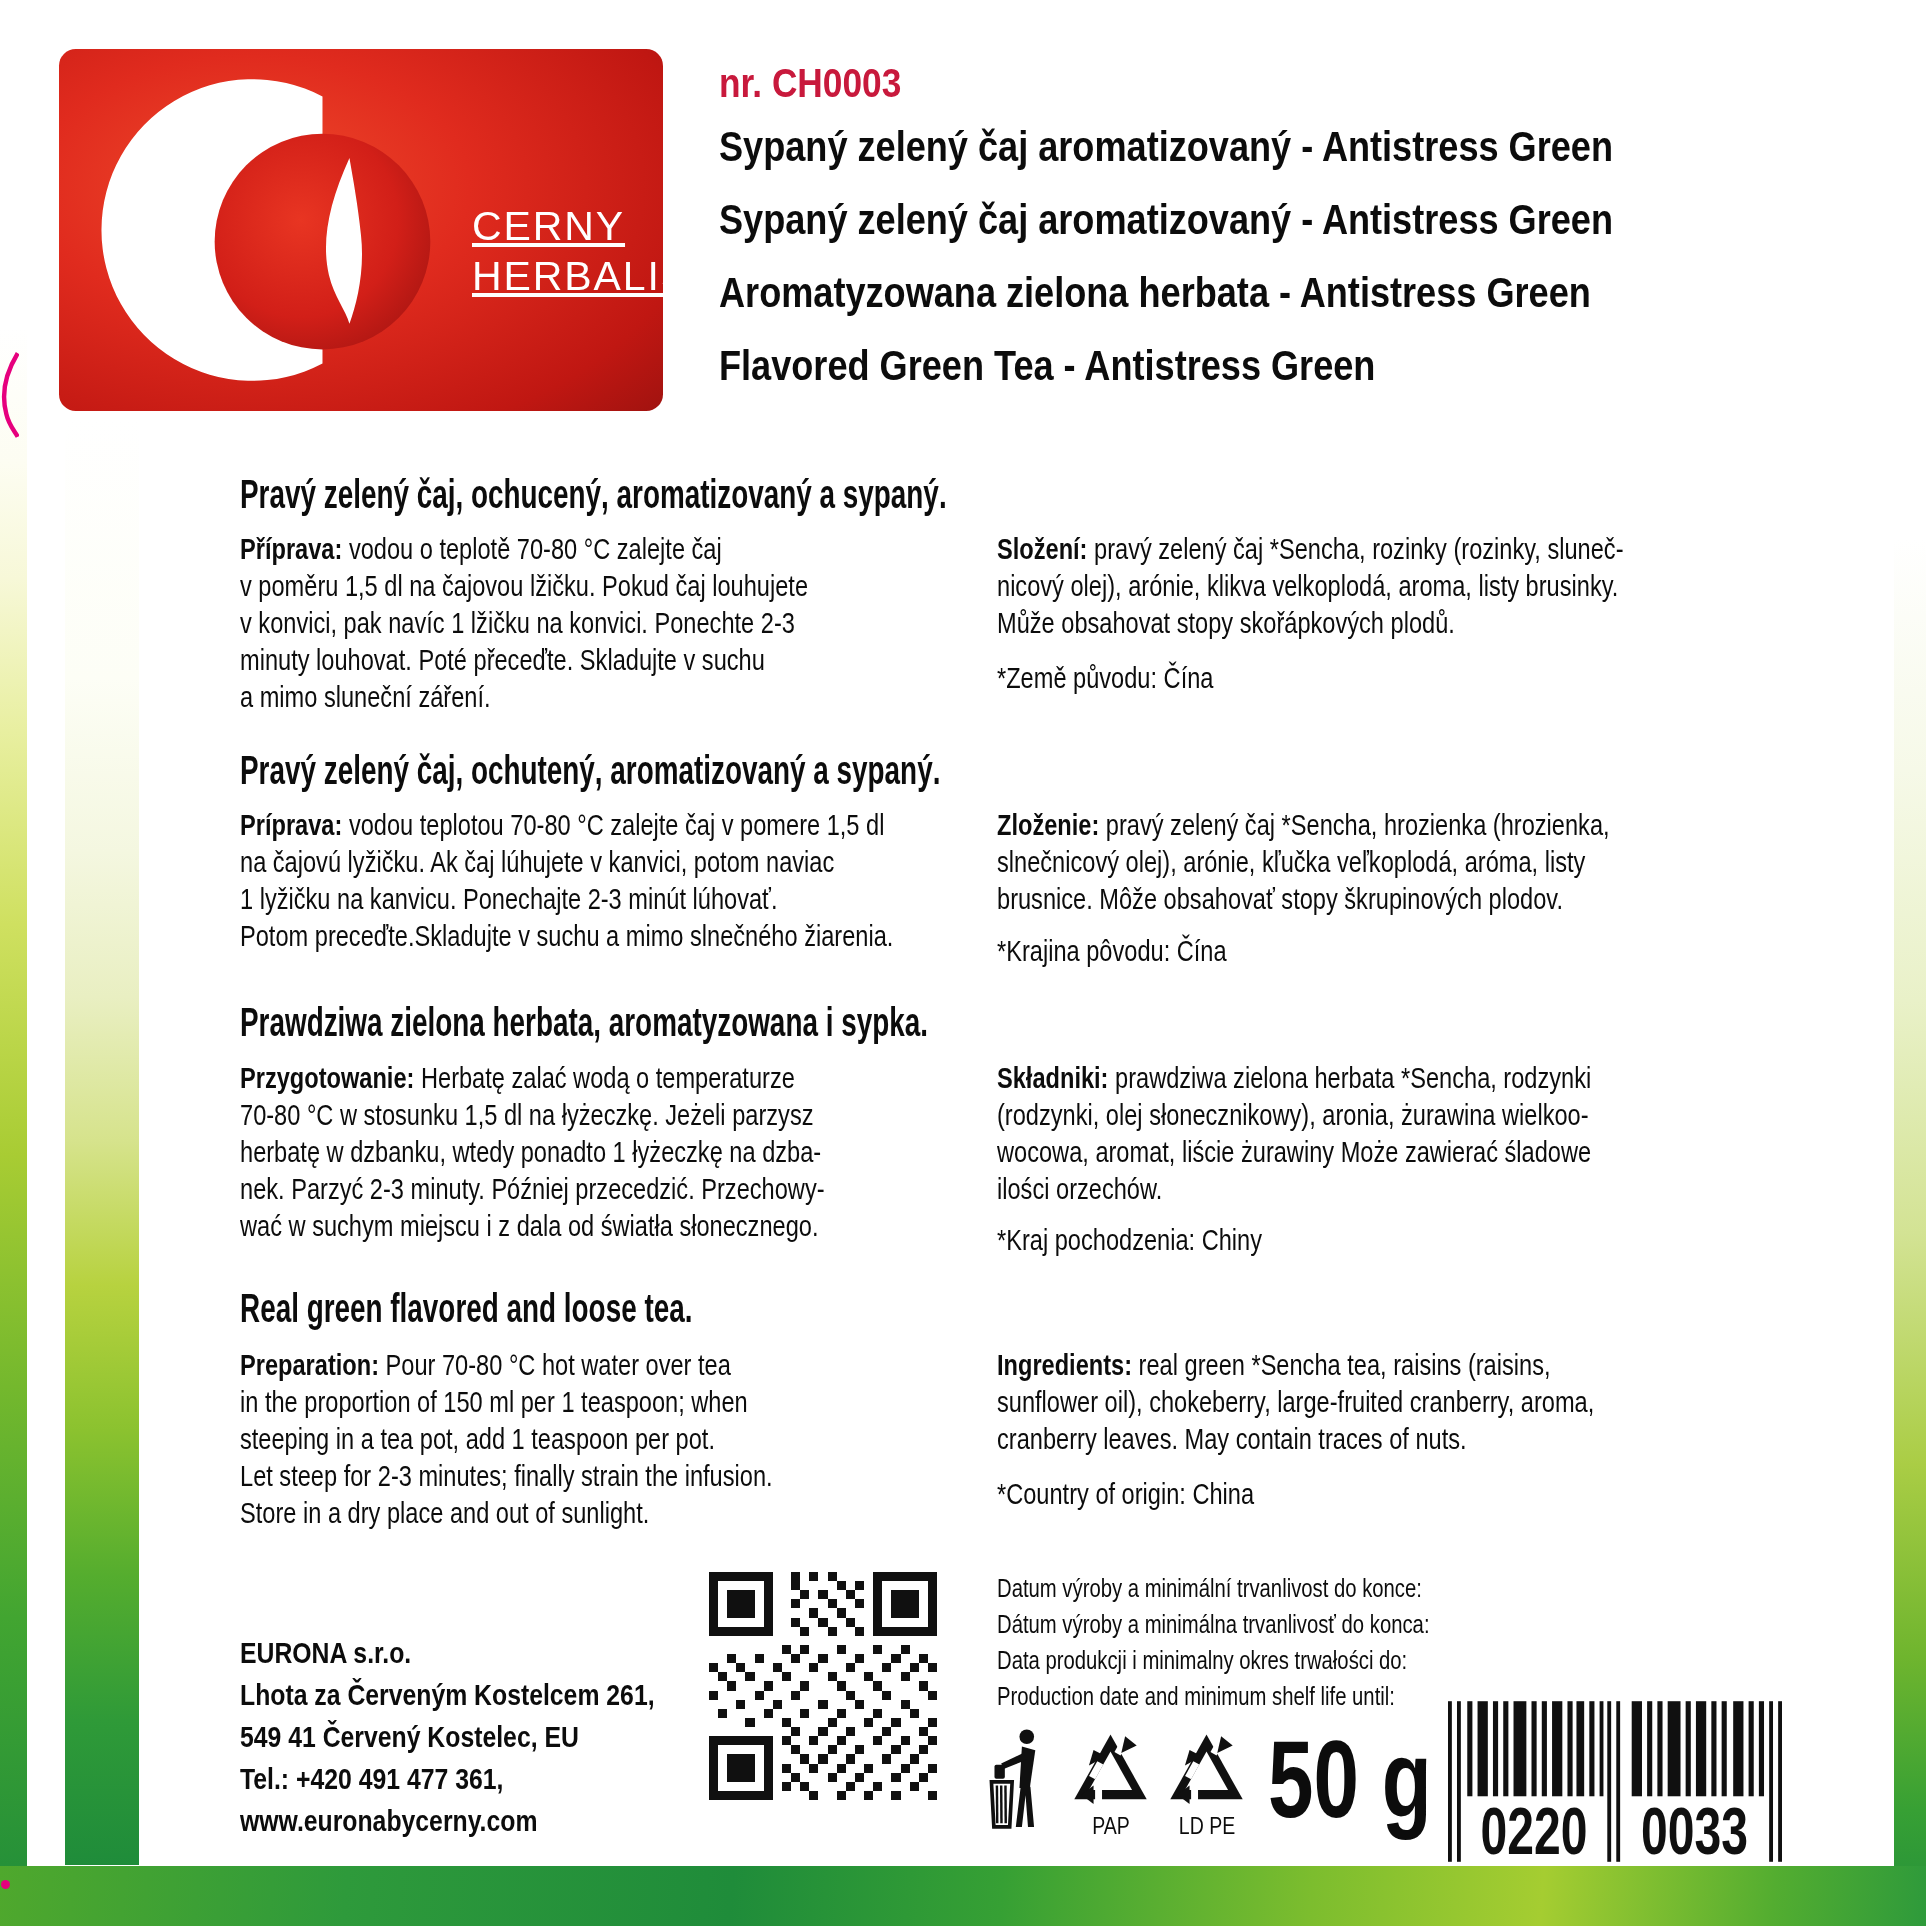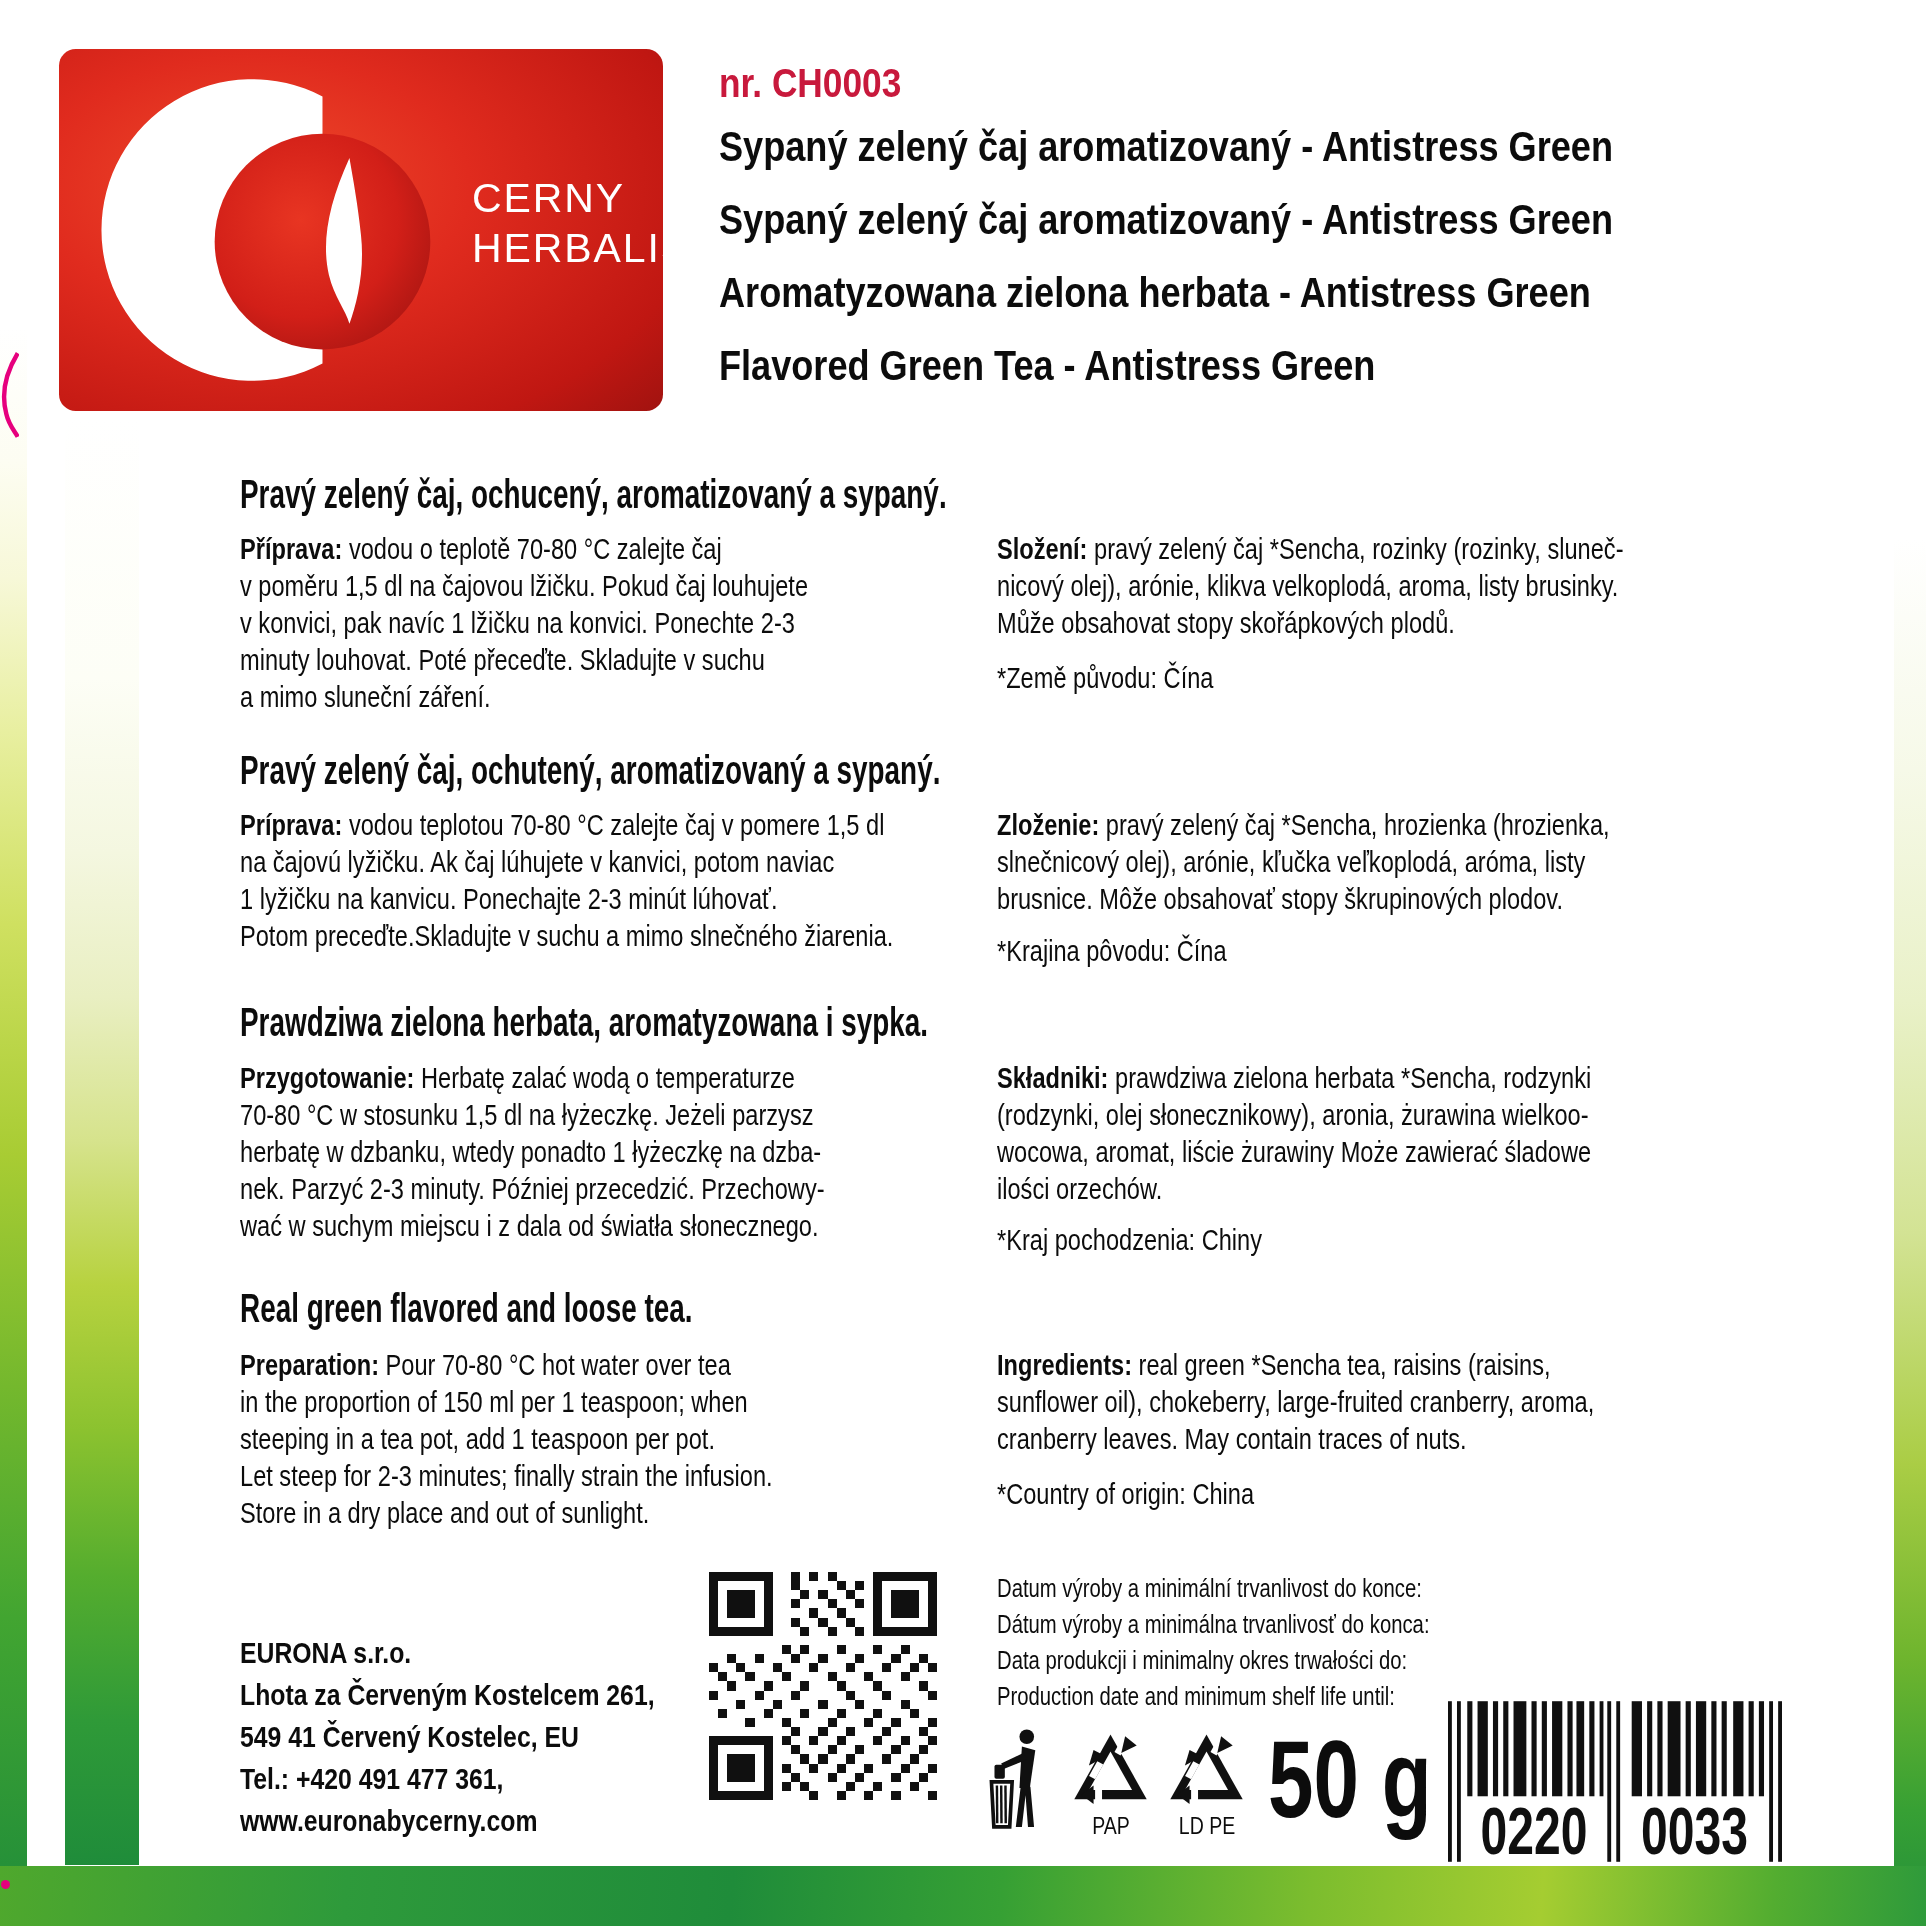--- a/index.html
+++ b/index.html
@@ -16,21 +16,21 @@
     background:linear-gradient(180deg,#ffffff 0%,#ffffff 28%,#f6f9e8 40%,#e9f1c8 52%,#d3e394 64%,#aacd45 76%,#6fb52e 86%,#37a034 94%,#238f3b 100%);}
   .strip-left{left:65px;top:417px;width:74px;height:1448px;
     background:linear-gradient(180deg,#ffffff 0%,#fdfef6 18%,#f4f7e0 30%,#e9efc2 40%,#d6e38c 50%,#b7d23f 60%,#8bc22f 70%,#55ad2e 80%,#2f9a38 90%,#1f8c3a 100%);}
   .band-bottom{left:0;top:1866px;width:1926px;height:60px;
     background:linear-gradient(95deg,#4fa82d 0%,#2e9a3b 18%,#1f8c3a 38%,#36a034 52%,#7cbd2e 68%,#a5cd31 80%,#53ad30 92%,#2e9a3b 100%);}
   .pink-dot{left:1.3px;top:1880px;width:9px;height:9px;border-radius:50%;background:#e6007d;}
 
   
   .logo{left:59px;top:49px;width:604px;height:362px;border-radius:16.7px;overflow:hidden;
     background:radial-gradient(ellipse 120% 120% at 32% 38%,#ef4a2b 0%,#e02b1e 30%,#c01712 62%,#8f100e 85%,#700d0c 100%);}
-  .brand{left:413px;top:124px;font-size:41px;line-height:50px;letter-spacing:1.9px;color:#ffffff;font-weight:400;}
+  .brand{left:413px;top:152px;font-size:41px;line-height:50px;letter-spacing:1.9px;color:#ffffff;font-weight:400;text-decoration:underline;}
 
   
   .nr{left:719px;top:60px;font-size:41px;font-weight:bold;color:#c8193c;transform:scaleX(.86);}
   .titles{left:719px;top:110px;font-size:42px;font-weight:bold;transform:scaleX(.86);}
   .titles div{line-height:73px;}
 
   
   .h-sec{font-size:41px;font-weight:bold;transform:scaleX(.68);}
   .body-txt{font-size:29.5px;line-height:37px;transform:scaleX(.8);}
   .body-txt b{font-weight:bold;}

